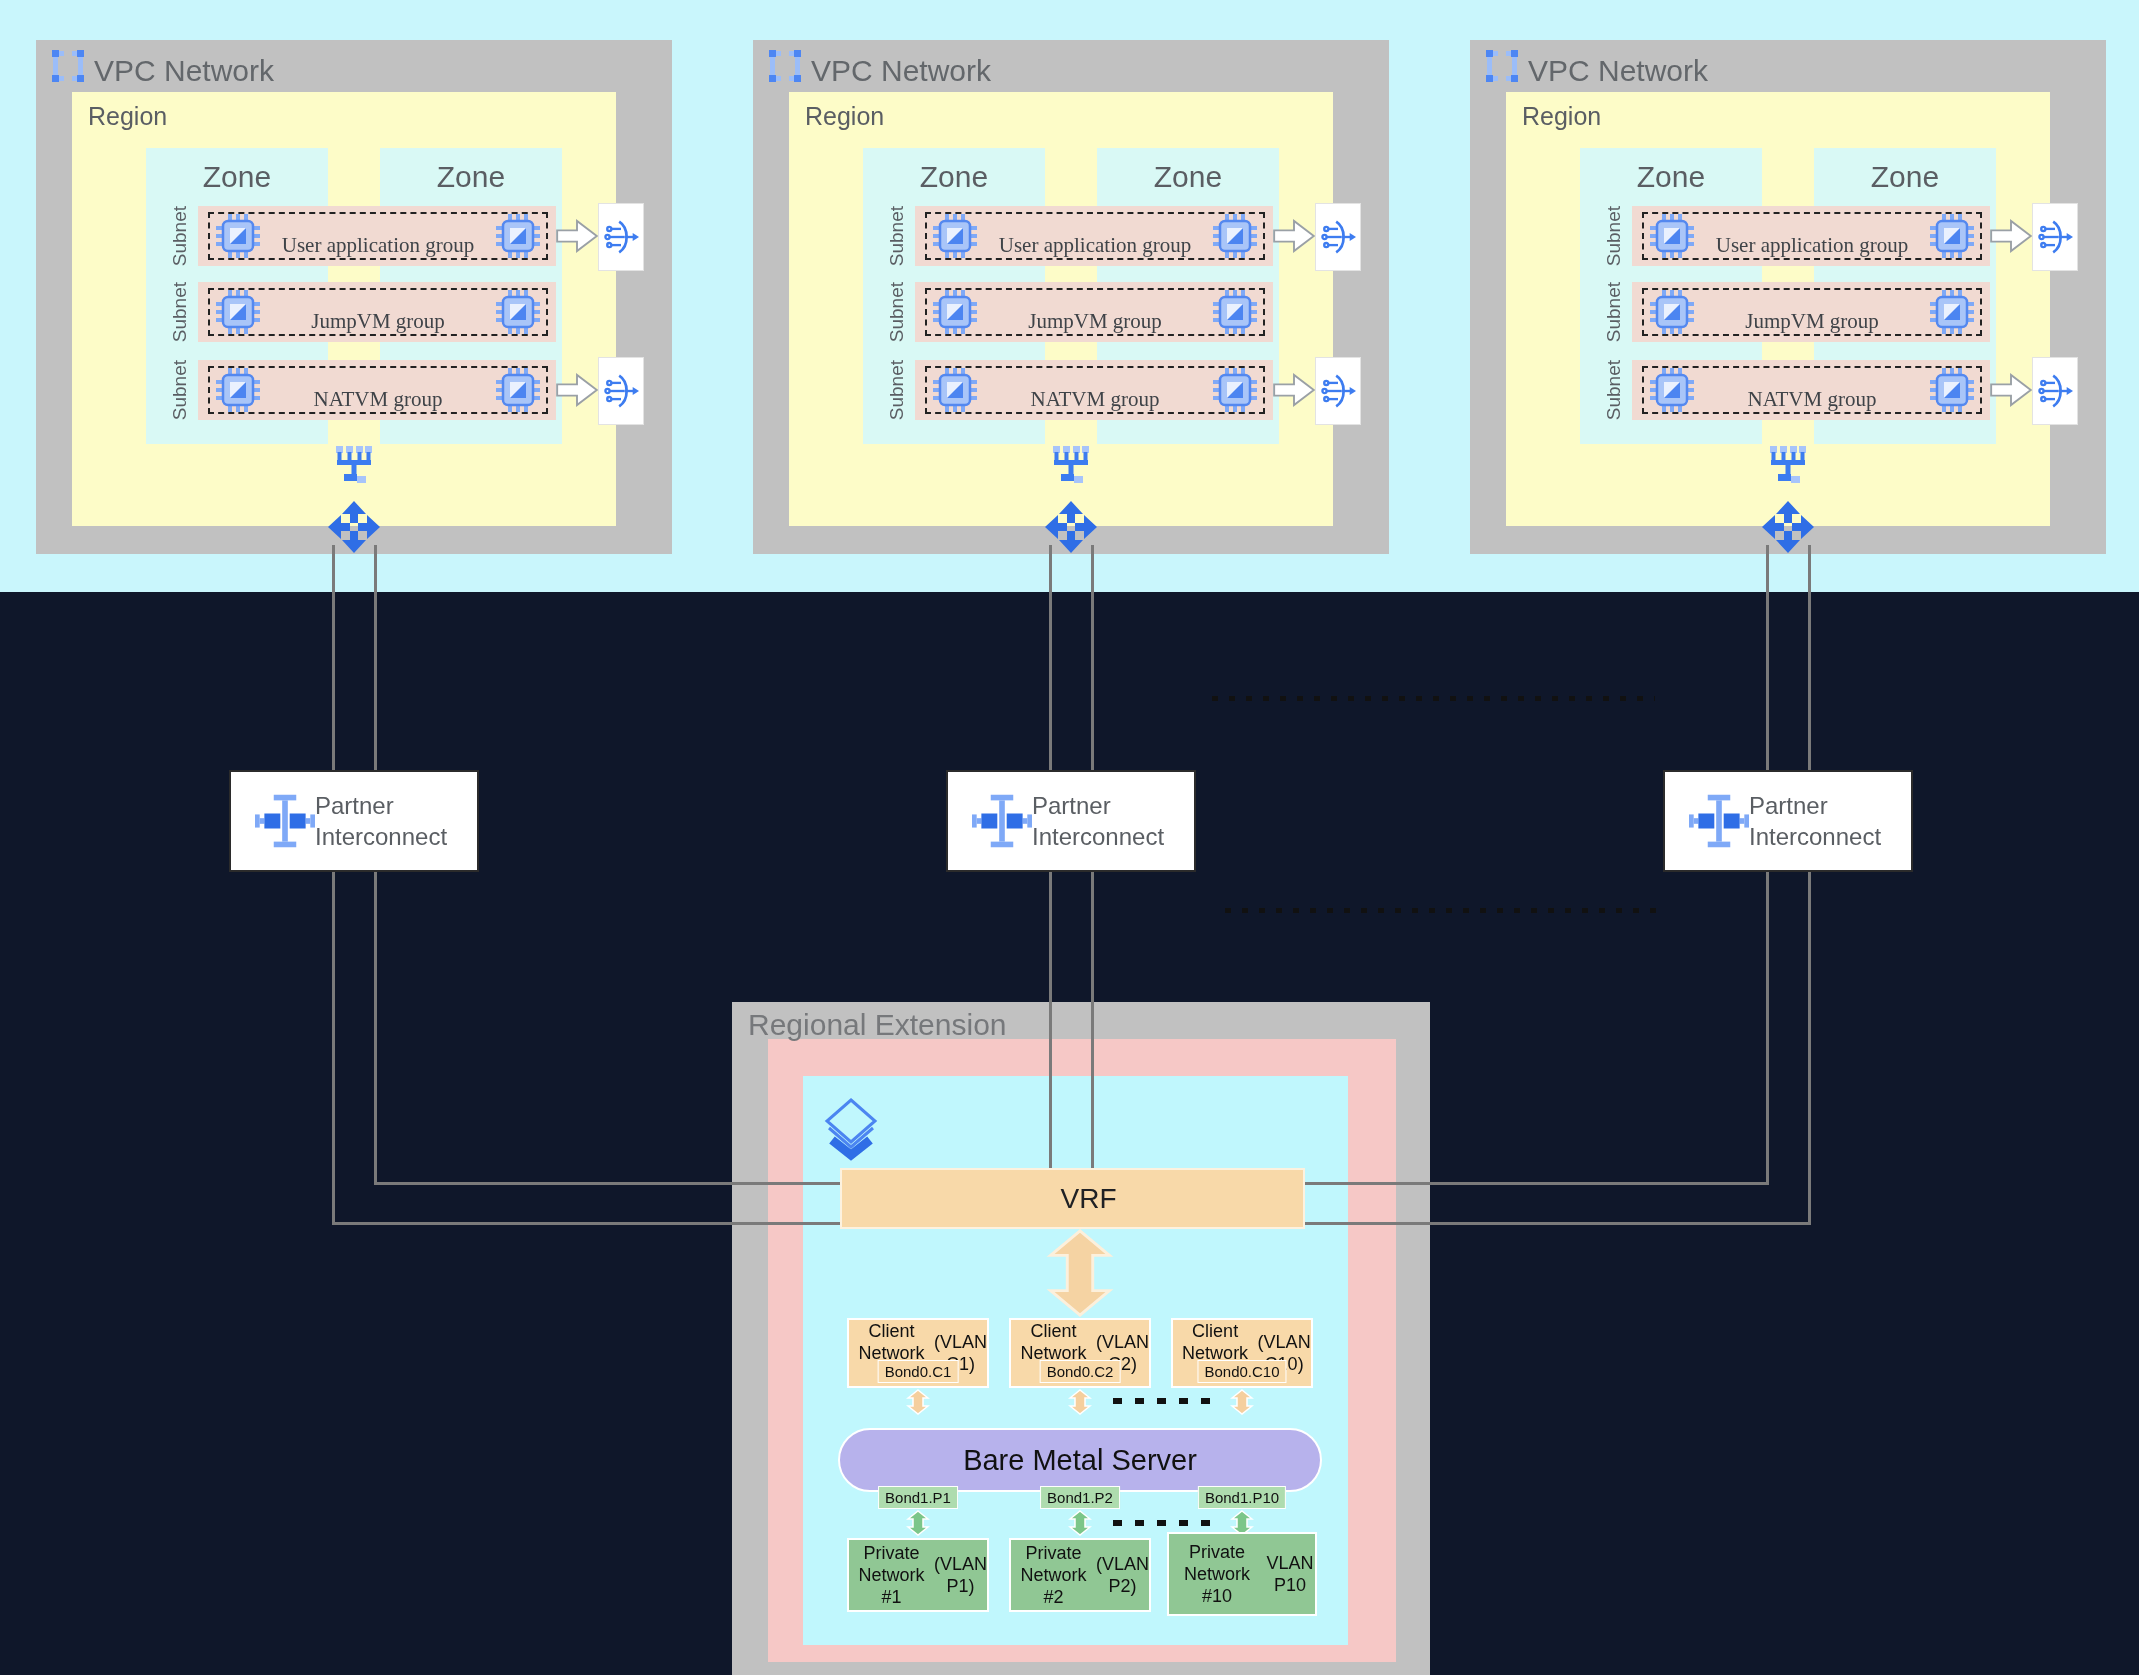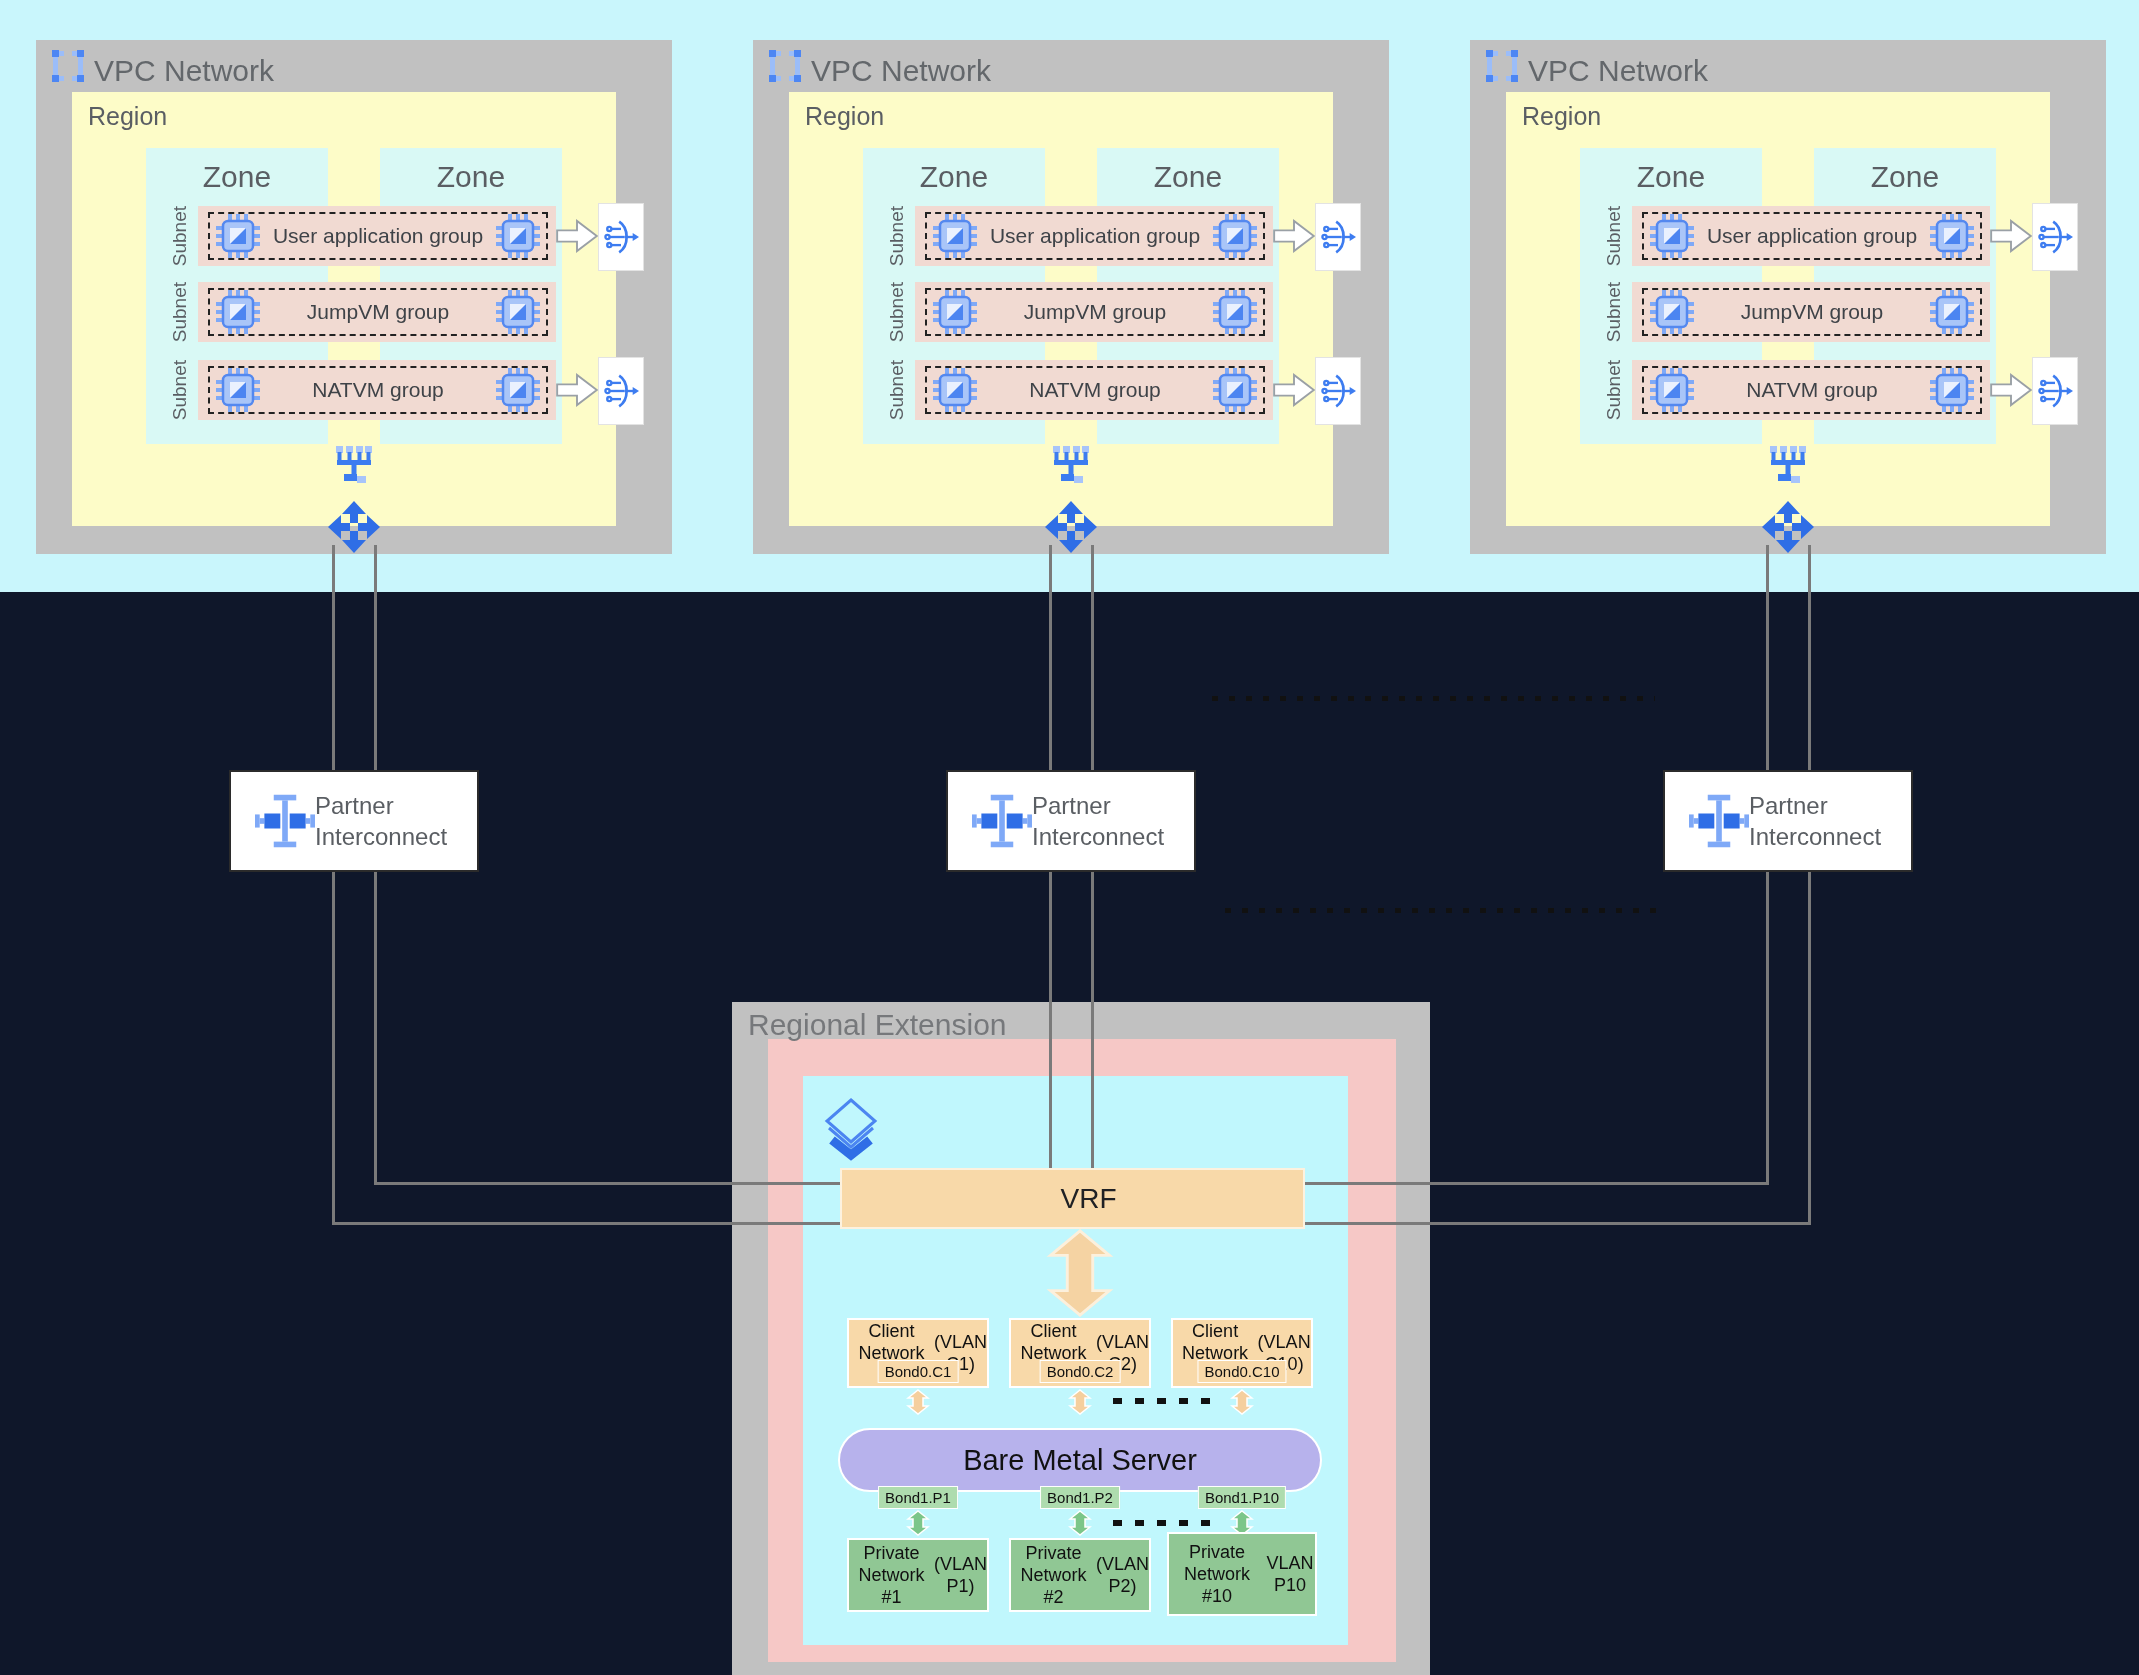--- a/index.html
+++ b/index.html
@@ -17,21 +17,21 @@
   .region-label{left:16px;top:10px;font-size:25px;color:#5a5e63;}
   .zone{top:56px;width:182px;height:296px;background:#d9f9f5;}
   .zone.z1{left:74px;} .zone.z2{left:308px;}
   .zone-label{width:100%;top:12px;text-align:center;font-size:30px;color:#5a5e63;}
   .srow{left:90px;width:394px;height:60px;display:flex;z-index:3;}
   .srow.r1{top:114px;} .srow.r2{top:190px;} .srow.r3{top:268px;}
   .sstrip{width:36px;background:#d9f9f5;display:flex;align-items:center;justify-content:center;}
   .sstrip span{writing-mode:vertical-rl;transform:rotate(180deg);font-size:19px;color:#5a5e63;}
   .spink{flex:1;background:#f1dad2;position:relative;}
   .gbox{position:absolute;left:10px;right:8px;top:6px;bottom:6px;border:2px dashed #222;
-        display:flex;align-items:center;justify-content:space-between;padding:0 6px;box-sizing:border-box;}
+        display:flex;align-items:flex-end;justify-content:space-between;padding:0 6px;box-sizing:border-box;font-family:Liberation Serif, serif;}
   .glabel{flex:1;text-align:center;font-size:21px;color:#3f4348;}
   .vmicon{width:44px;height:44px;flex:0 0 44px;}
   .egress{width:42px;height:34px;z-index:3;}
   .eg1{left:520px;top:179px;} .eg3{left:520px;top:333px;}
   .lbbox{left:562px;width:44px;height:66px;background:#fff;border:1px solid #e3e3e3;
          display:flex;align-items:center;justify-content:center;z-index:3;}
   .lb1{top:163px;} .lb3{top:317px;}
   .lbbox svg{width:36px;height:36px;}
   .swicon{left:298px;top:406px;width:40px;height:40px;z-index:3;}
   .rticon{left:291px;top:460px;width:54px;height:54px;z-index:4;}

